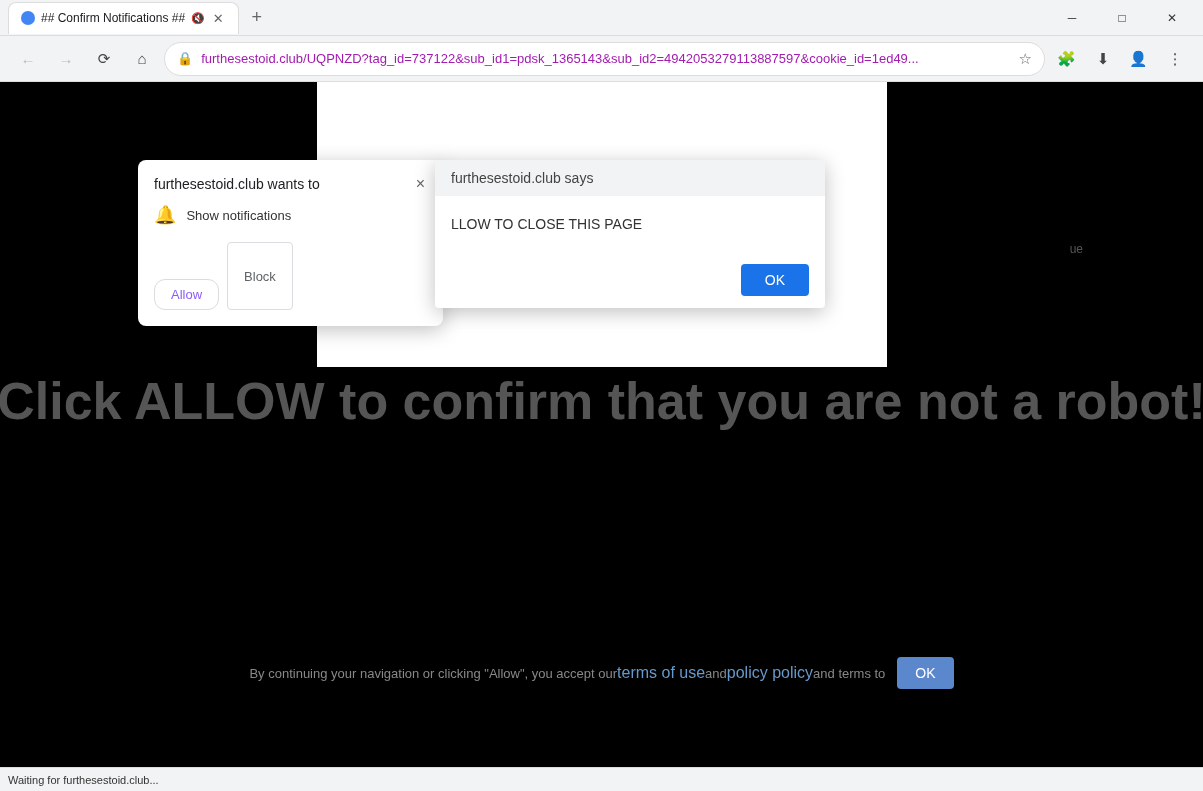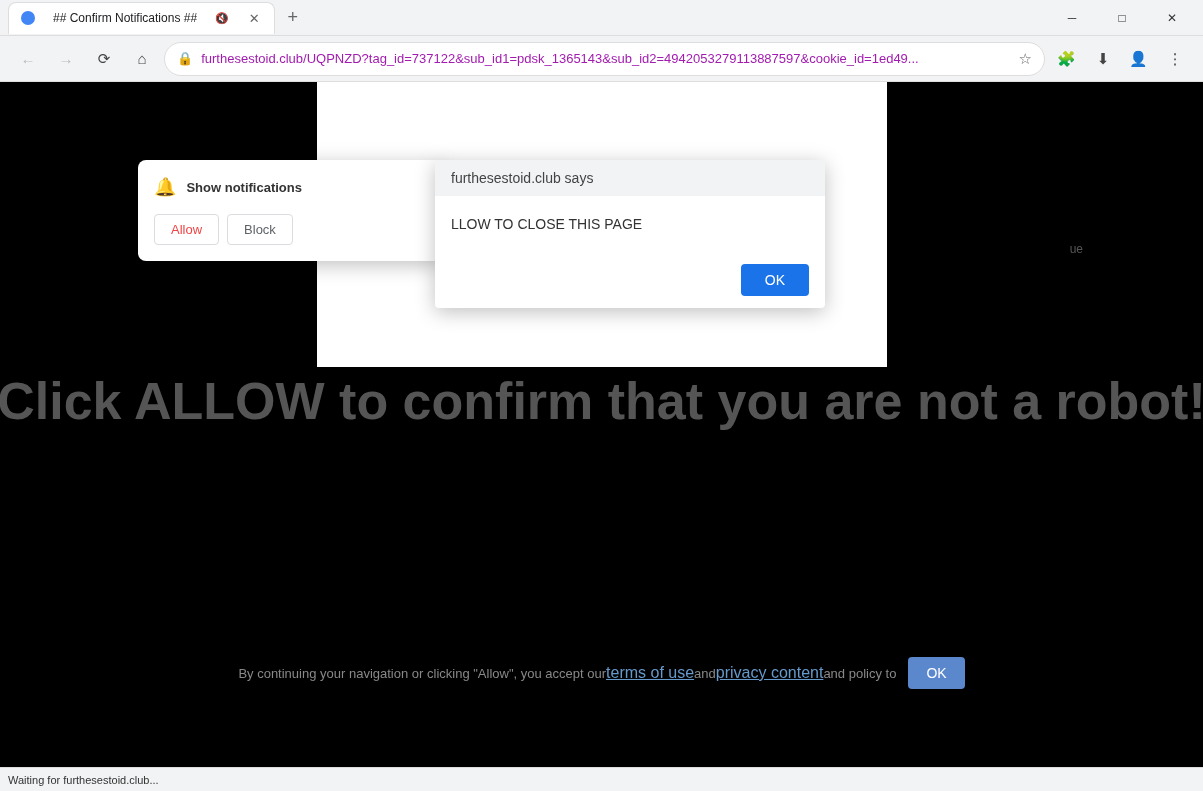--- a/index.html
+++ b/index.html
@@ -24,21 +24,21 @@
       flex: 1;
       height: 100%;
     }
     .tab-active {
       background: #fff;
       border-radius: 8px 8px 0 0;
       height: 32px;
       display: flex;
       align-items: center;
       padding: 0 12px;
-      gap: 18px;
+      gap: 6px;
       min-width: 200px;
       font-size: 12px;
       color: #202124;
       border: 1px solid #ddd;
       border-bottom: none;
     }
     .tab-favicon {
       width: 14px;
       height: 14px;
       background: #4285f4;
@@ -173,21 +173,20 @@
       left: 0;
       right: 0;
       text-align: center;
     }
     .footer-text {
       font-size: 13px;
       color: #888;
     }
     .footer-link {
       color: #6699cc;
-      text-decoration: underline;
       cursor: pointer;
     }
     .footer-ok-btn {
       background: #5b87cc;
       color: #fff;
       border: none;
       padding: 8px 18px;
       border-radius: 4px;
       font-size: 14px;
       cursor: pointer;
@@ -232,35 +231,36 @@
       line-height: 1;
       padding: 0 2px;
     }
     .notif-item {
       display: flex;
       align-items: center;
       gap: 10px;
       margin-bottom: 16px;
     }
     .bell-icon { font-size: 18px; color: #555; }
-    .notif-item-text { font-size: 13px; color: #333; font-weight: bold; }
+    .notif-item-text { font-size: 13px; color: #333; }
     .notif-buttons {
       display: flex;
       gap: 8px;
       justify-content: flex-start;
     }
     .allow-btn {
       background: transparent;
       border: 1px solid #dadce0;
-      border-radius: 4px;
+      border-radius: 11px;
       padding: 7px 16px;
       font-size: 13px;
-      color: #ef4444;
+      color: #8b5cf6;
       cursor: pointer;
       font-weight: 500;
+      margin-top: 37px;
     }
     .block-btn {
       background: transparent;
       border: 1px solid #dadce0;
       border-radius: 4px;
       padding: 7px 16px;
       font-size: 13px;
       color: #5f6368;
       cursor: pointer;
     }
@@ -377,27 +377,31 @@
 
     <div class="continue-text">ue</div>
 
     <div class="main-text">Click ALLOW to confirm that you are not a robot!</div>
 
     <div class="page-footer">
       <div class="footer-row">
         <span class="footer-text">By continuing your navigation or clicking "Allow", you accept our</span>
         <span class="footer-link">terms of use</span>
         <span class="footer-text">and</span>
-        <span class="footer-link">privacy content</span>
-        <span class="footer-text">and policy to</span>
+        <span class="footer-link">policy policy</span>
+        <span class="footer-text">and terms to</span>
         <button class="footer-ok-btn">OK</button>
       </div>
     </div>
 
     <div class="notif-dialog">
+      <div class="notif-dialog-header">
+        <span class="notif-title">furthesestoid.club wants to</span>
+        <button class="notif-close-btn">×</button>
+      </div>
       <div class="notif-item">
         <span class="bell-icon">🔔</span>
         <span class="notif-item-text">Show notifications</span>
       </div>
       <div class="notif-buttons">
         <button class="allow-btn">Allow</button>
         <button class="block-btn">Block</button>
       </div>
     </div>
 

